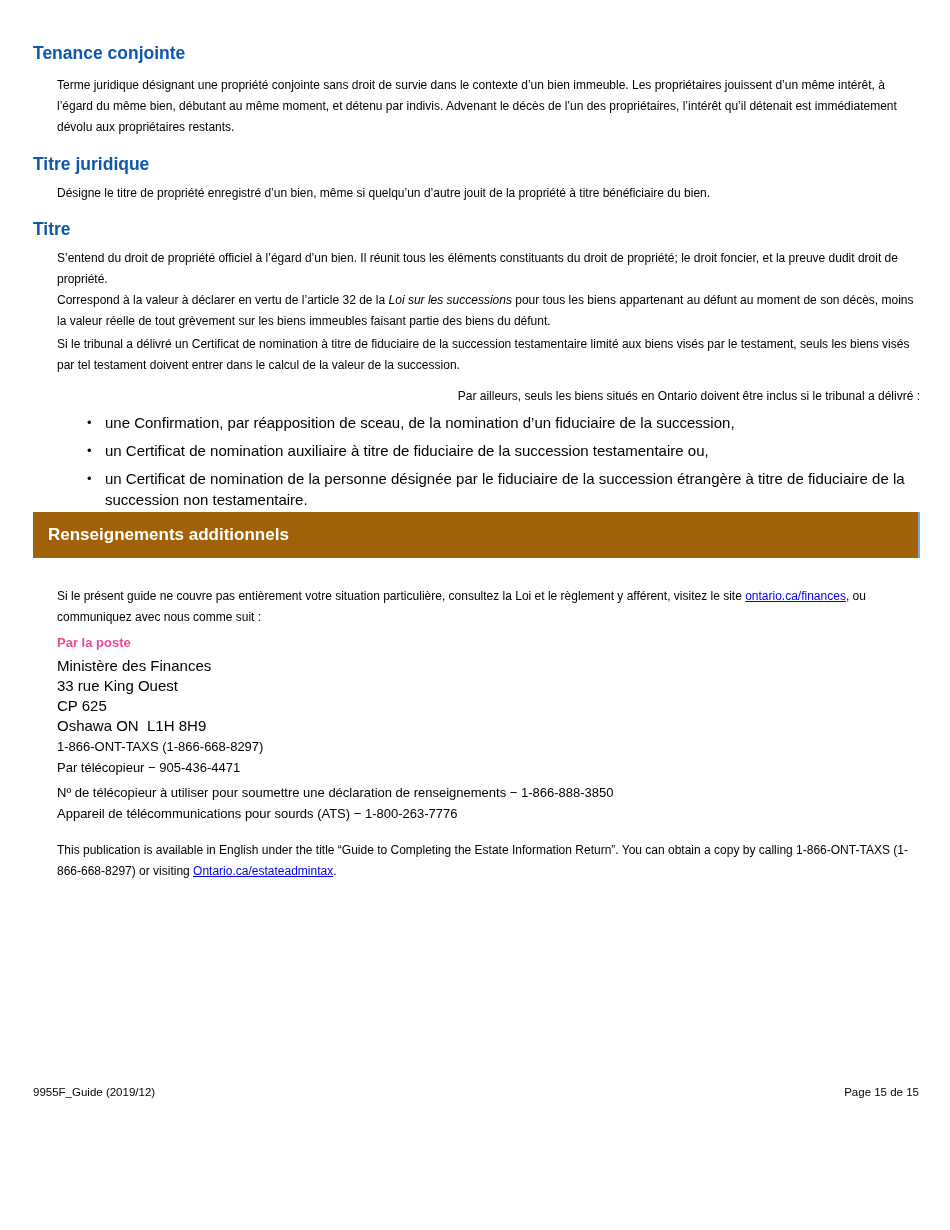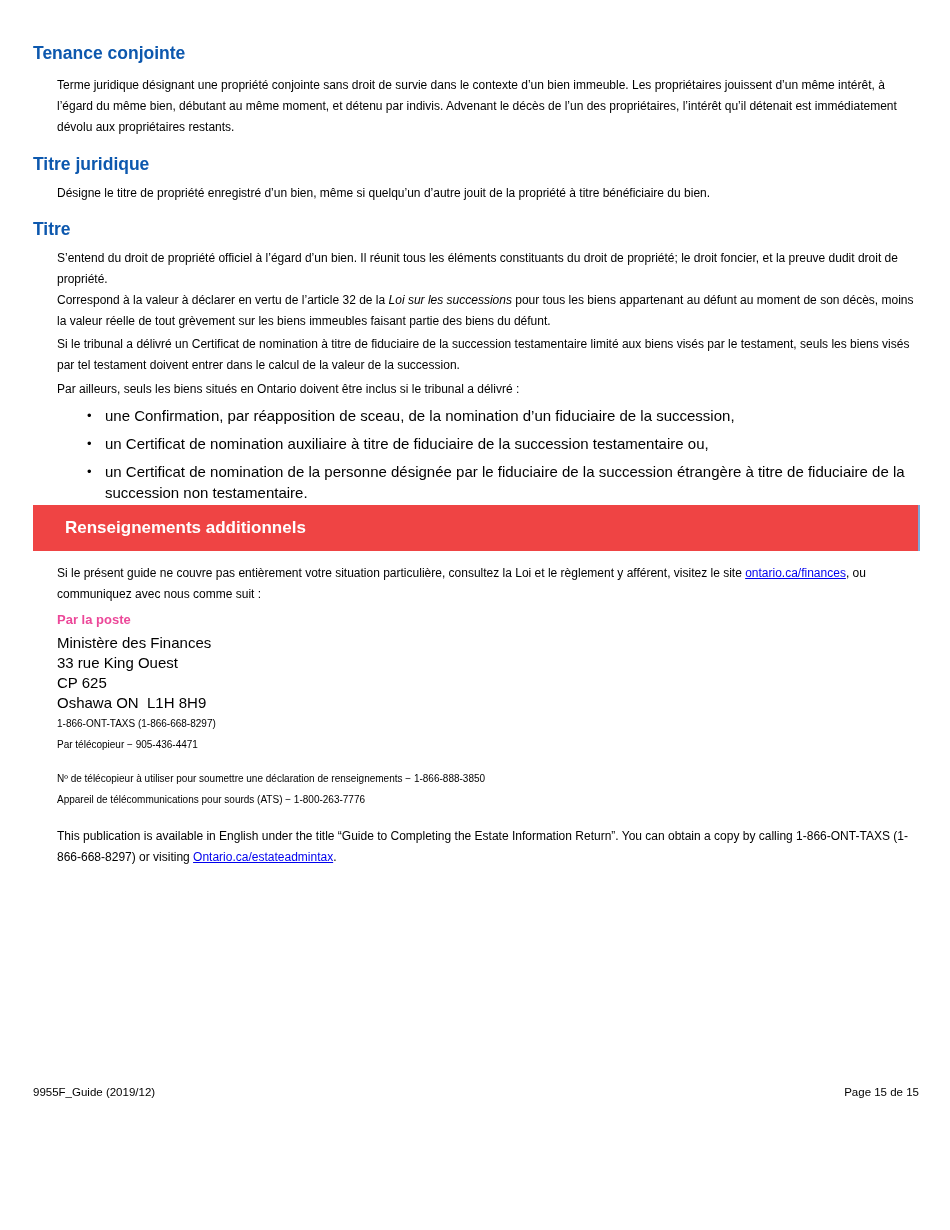--- a/index.html
+++ b/index.html
@@ -32,21 +32,21 @@
   h2.sec.mt1 { margin-top: 15px; margin-bottom: 8px; }
   h2.sec.mt2 { margin-top: 14px; margin-bottom: 8px; }
   h2.sec.mt3 { margin-top: 15px; margin-bottom: 8px; }
   p.body {
     font-size: 12px;
     line-height: 21px;
     margin: 0 0 0 24px;
   }
   p.body.after-h { margin-top: 0; }
   p.p2 { margin-top: 2px; }
-  p.p3 { margin-top: 3px; }
+  p.p3 { margin-top: 10px; text-align: right; }
   ul.bullets {
     list-style: none;
     margin: 5px 0 0 24px;
     padding: 0 0 0 26px;
   }
   ul.bullets li {
     position: relative;
     font-size: 15px;
     line-height: 21px;
     padding-left: 22px;
@@ -56,52 +56,52 @@
   ul.bullets li::before {
     content: "\2022";
     position: absolute;
     left: 4px;
     top: 0;
     font-size: 13px;
   }
   .banner {
     margin-top: 2px;
     height: 46px;
-    background: #ef4444;
+    background: #a16207;
     border-right: 2px solid #7ba7d7;
     display: flex;
     align-items: center;
-    padding-left: 32px;
+    padding-left: 15px;
     box-sizing: border-box;
   }
   .banner span {
     color: #ffffff;
     font-size: 17px;
     font-weight: bold;
   }
-  p.intro { margin-top: 12px; }
+  p.intro { margin-top: 28px; }
   h3.sub {
     color: #ec4899;
     font-size: 13px;
     line-height: 20px;
     font-weight: bold;
     margin: 5px 0 3px 24px;
   }
   h3.sub.tel { margin-top: 13px; }
   .addr div {
     font-size: 15px;
     line-height: 20px;
     white-space: pre-wrap;
   }
   .phones div {
-    font-size: 10px;
+    font-size: 13px;
     line-height: 21px;
     white-space: pre-wrap;
   }
-  .phones div.gap { margin-top: 13px; }
+  .phones div.gap { margin-top: 4px; }
   p.en { margin-top: 16px; }
   a.link {
     color: #0000ee;
     text-decoration: underline;
     cursor: pointer;
   }
   .footer {
     position: absolute;
     left: 33px;
     right: 31px;

